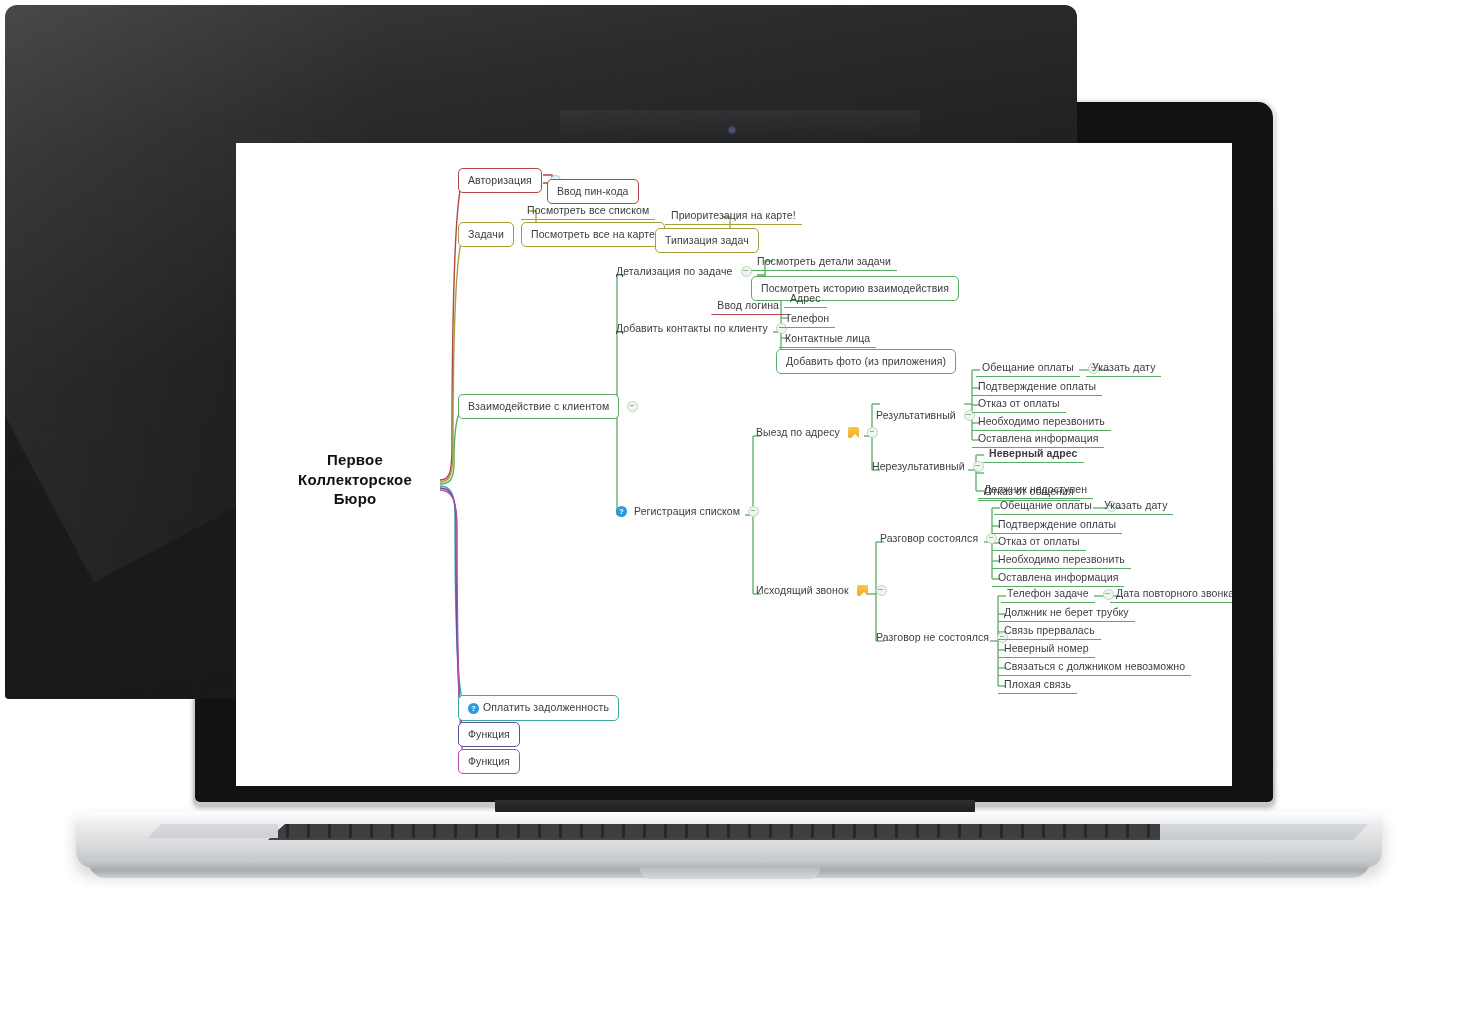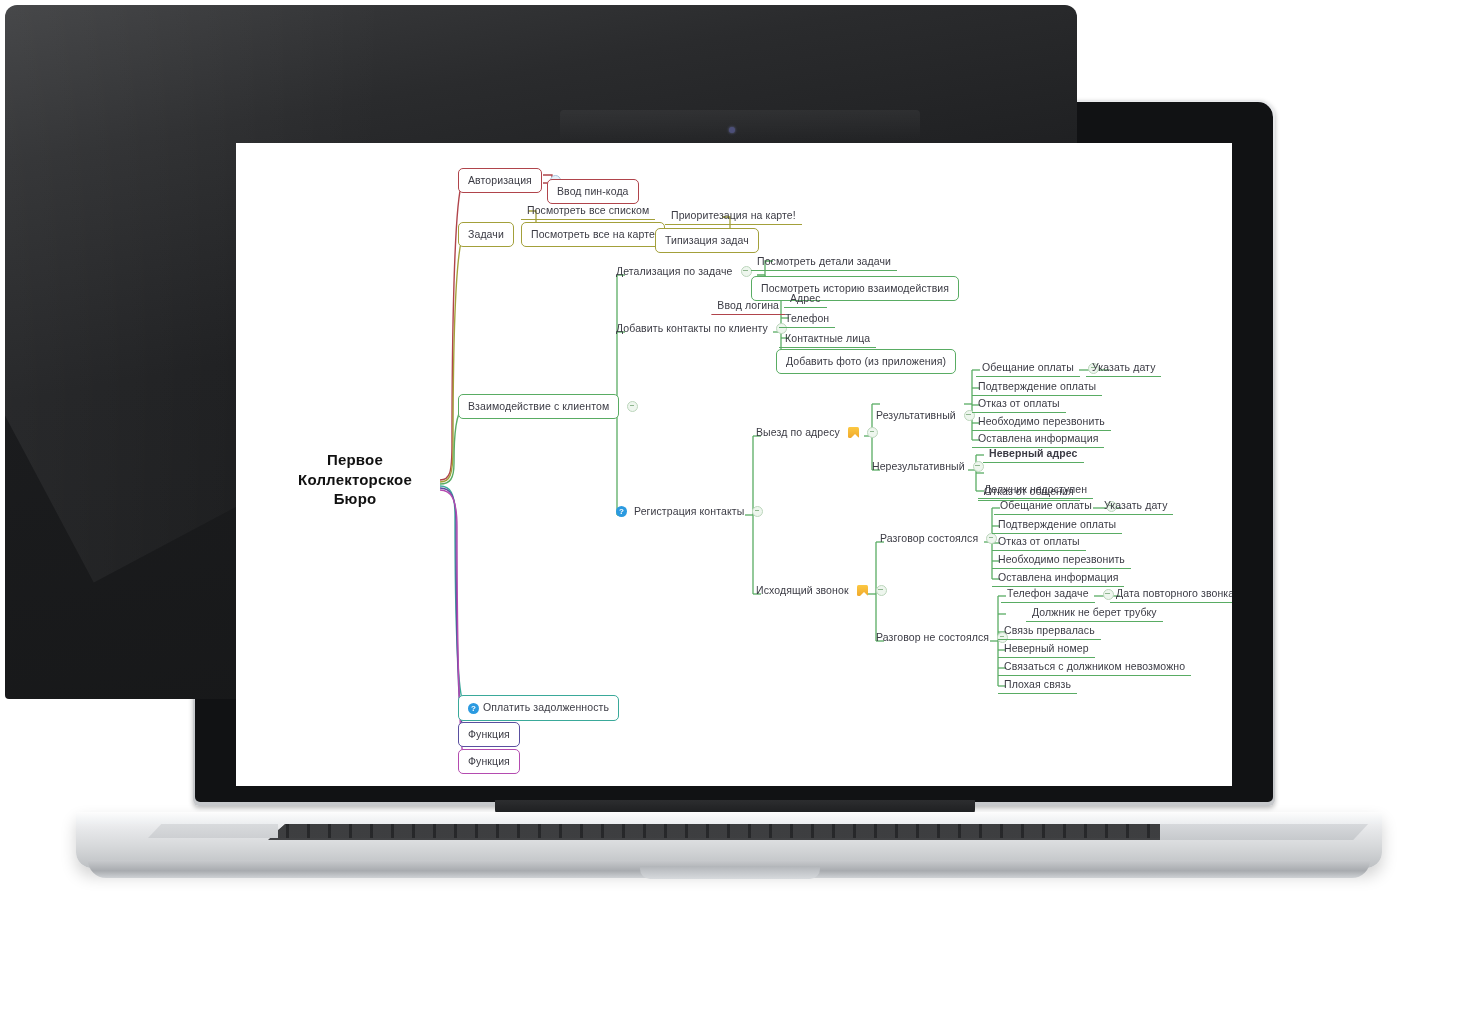--- a/index.html
+++ b/index.html
@@ -263,21 +263,21 @@
         </div>
         <div class="node" style="left:543px;top:188px;">
           <span class="under c-green t">Контактные лица</span>
         </div>
         <div class="node" style="left:540px;top:206px;">
           <span class="boxed c-green t">Добавить фото (из приложения)</span>
         </div>
 
         <div class="node" style="left:380px;top:362px;">
           <span class="qicon">?</span>
-          <span class="t">Регистрация контакты</span>
+          <span class="t">Регистрация списком</span>
           <span class="tog g"></span>
         </div>
 
         <div class="node" style="left:520px;top:283px;">
           <span class="t">Выезд по адресу</span>
           <span class="noteicon"></span>
           <span class="tog g"></span>
         </div>
 
         <div class="node" style="left:640px;top:266px;">
@@ -352,21 +352,21 @@
           <span class="t">Разговор не состоялся</span>
           <span class="tog g"></span>
         </div>
         <div class="node" style="left:765px;top:443px;">
           <span class="under c-green t">Телефон задаче</span>
           <span class="tog g"></span>
         </div>
         <div class="node" style="left:874px;top:443px;">
           <span class="under c-green t">Дата повторного звонка</span>
         </div>
-        <div class="node" style="left:762px;top:462px;padding-left:28px;">
+        <div class="node" style="left:762px;top:462px;">
           <span class="under c-green t">Должник не берет трубку</span>
         </div>
         <div class="node" style="left:762px;top:480px;">
           <span class="under c-green t">Связь прервалась</span>
         </div>
         <div class="node" style="left:762px;top:498px;">
           <span class="under c-green t">Неверный номер</span>
         </div>
         <div class="node" style="left:762px;top:516px;">
           <span class="under c-green t">Связаться с должником невозможно</span>

